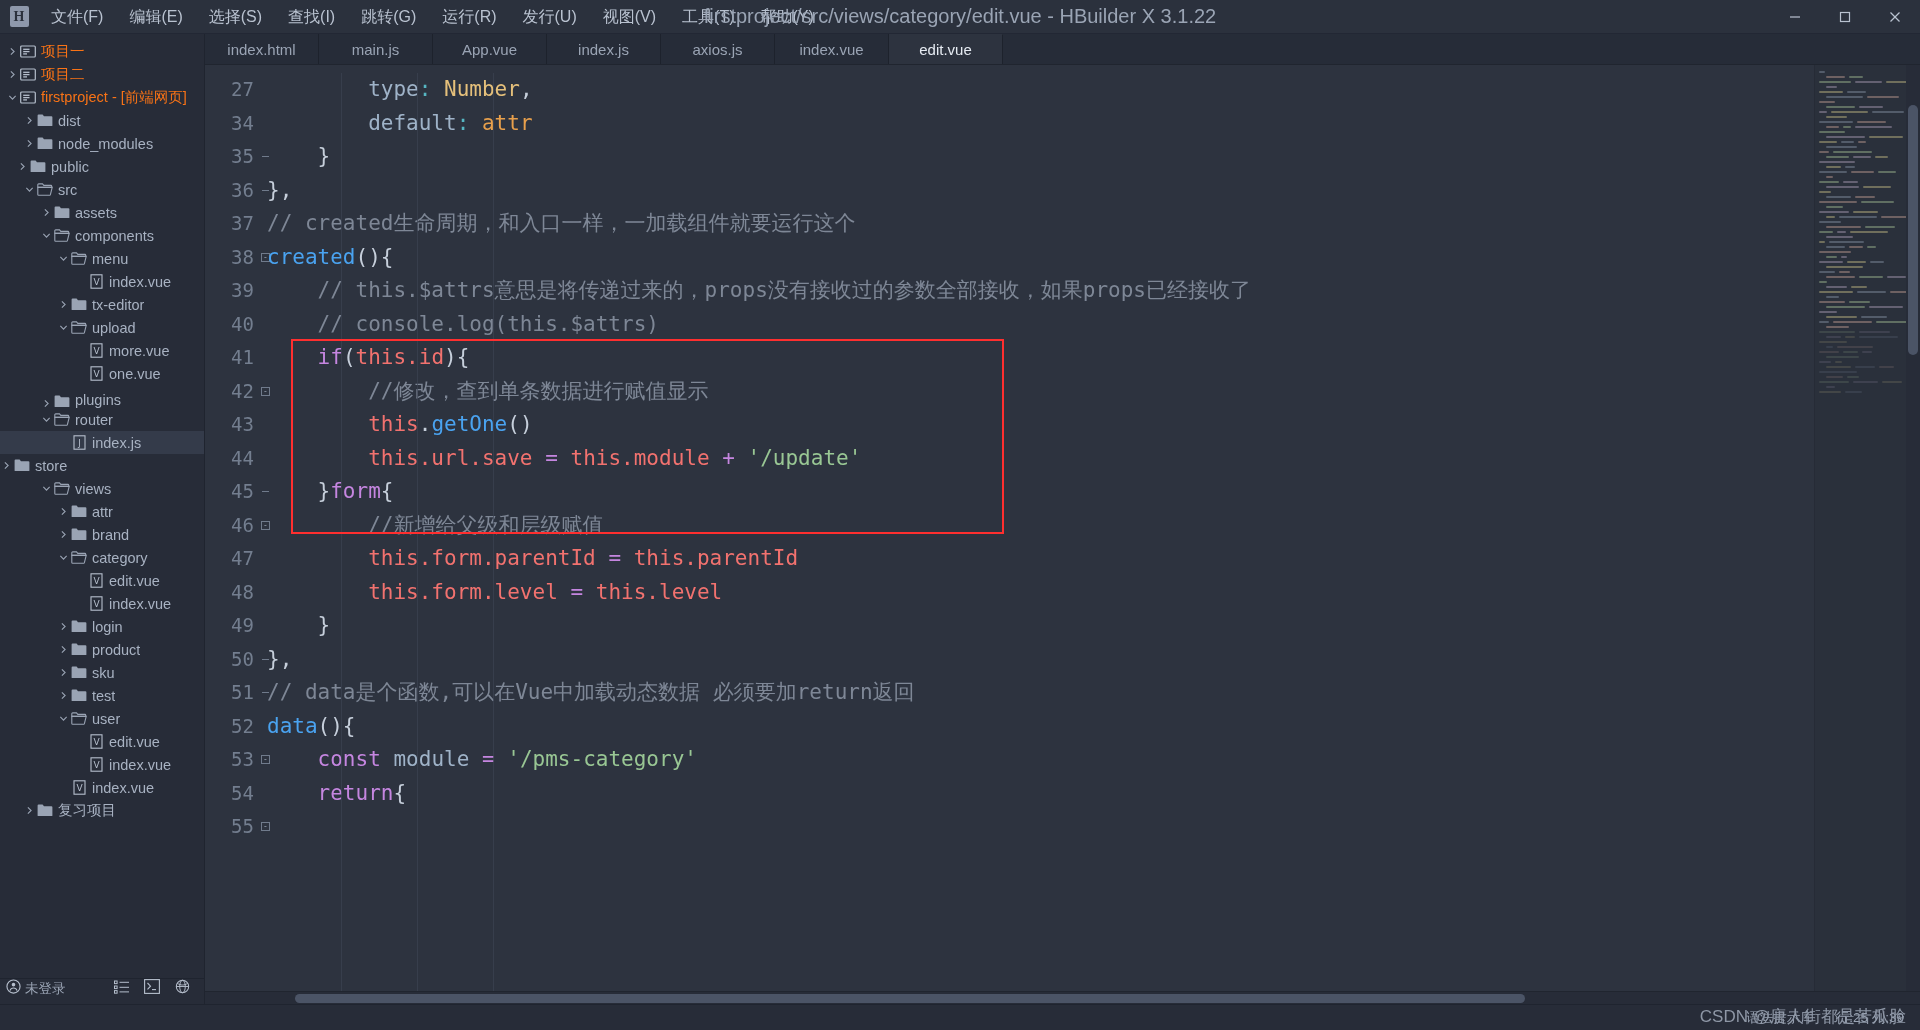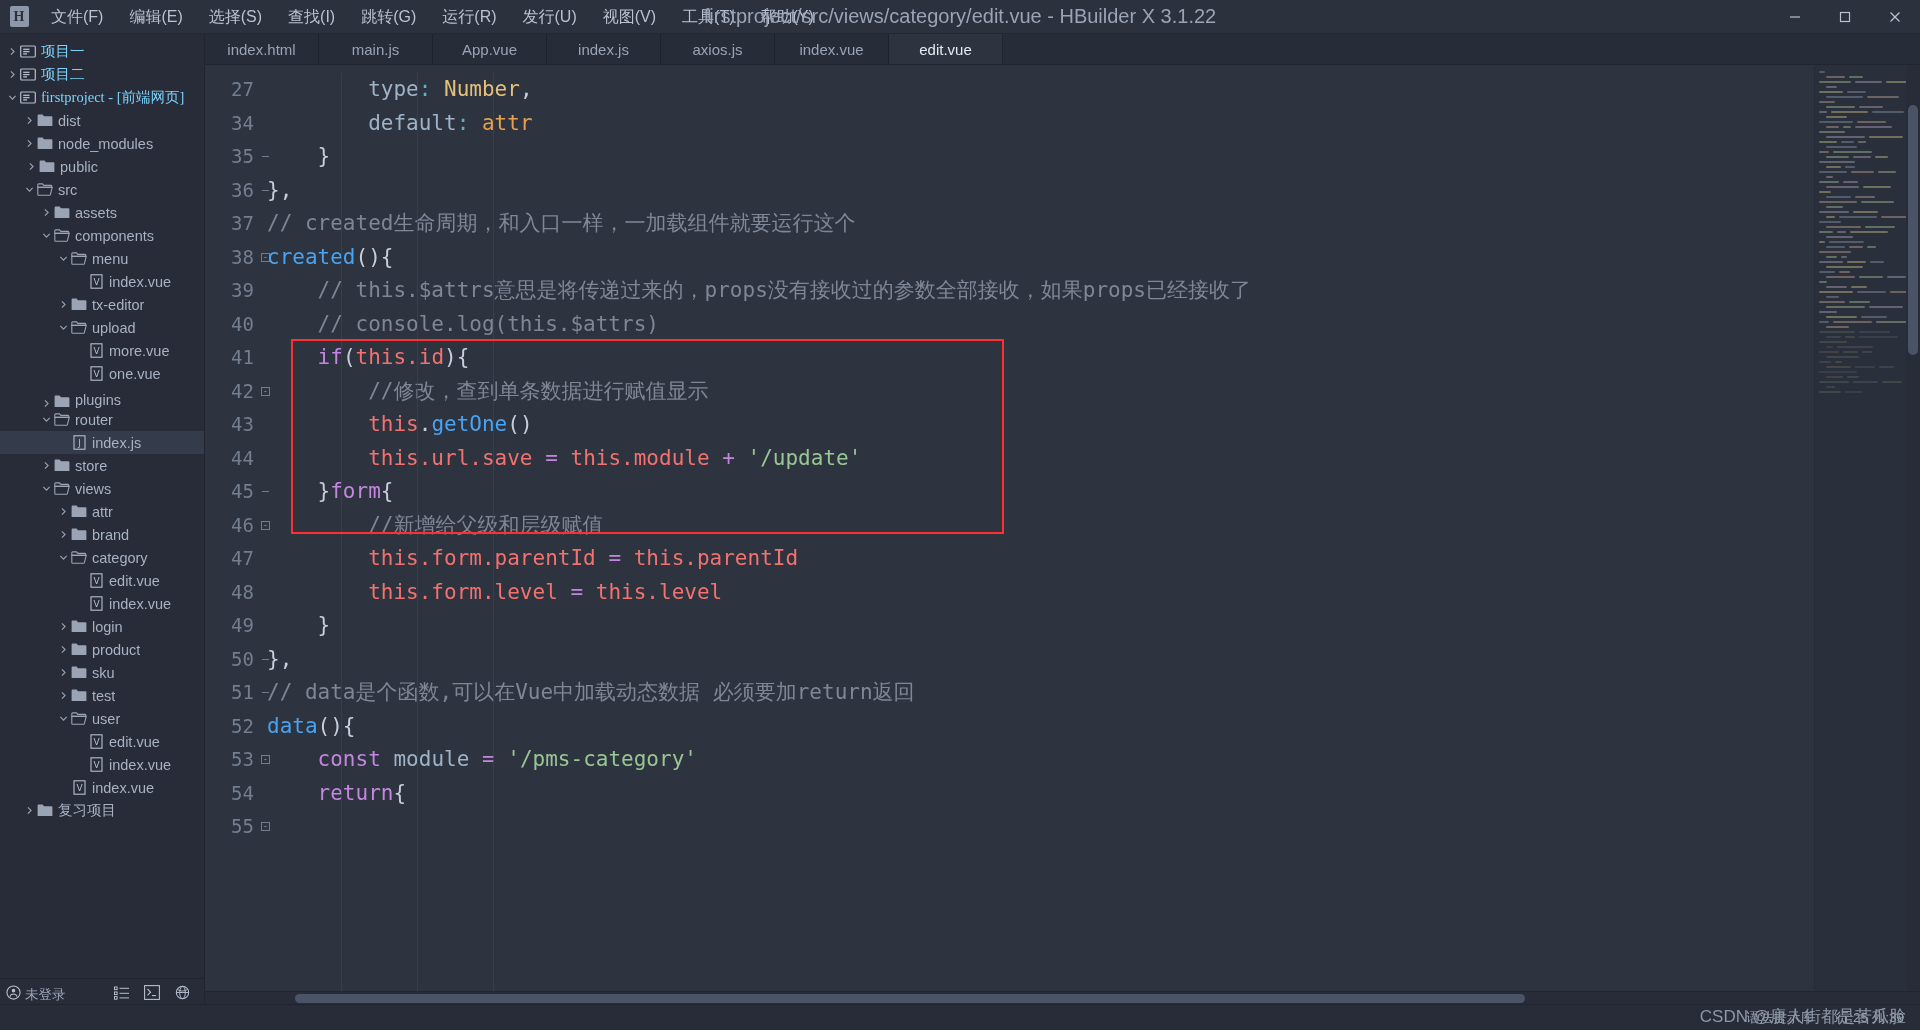--- a/index.html
+++ b/index.html
@@ -90,28 +90,28 @@
   .tree-row.selected { background: #343b4a; }
   .twisty {
     width: 13px; min-width: 13px;
     display: flex; align-items: center; justify-content: center;
     color: #9aa4b4;
     font-size: 10px;
   }
   .twisty.none { visibility: hidden; }
   .ic { width: 18px; min-width: 18px; display: flex; align-items: center; justify-content: center; margin-right: 4px; }
   .tree-label { overflow: hidden; text-overflow: clip; }
-  .tree-label.proj { color: #7dd3fc; font-family: Liberation Serif, serif; }
+  .tree-label.proj { color: #f97316; }
 
   
   .sidebar-status {
     position: absolute; left: 0; bottom: 0;
     width: 205px; height: 26px;
     background: #272c38;
-    display: flex; align-items: flex-end;
+    display: flex; align-items: flex-start;
     border-top: 1px solid #1f242f;
   }
   .login-wrap { display: flex; align-items: center; gap: 4px; margin-left: 6px; }
   .login-text { color: #9aa4b4; font-size: 13.5px; }
   .status-icons { margin-left: auto; display: flex; align-items: center; gap: 14px; margin-right: 14px; }
 
   
   .editor-pane { flex: 1; display: flex; flex-direction: column; min-width: 0; background: #2d333f; }
 
   .tabbar {
@@ -380,21 +380,21 @@
                 <polyline points="3.2,1.5 6.8,5 3.2,8.5" fill="none" stroke="#9aa4b4" stroke-width="1.2"></polyline>
               </svg>
             </span>
             <span class="ic">
               <svg width="16" height="13" viewBox="0 0 16 13">
                 <path d="M0.6 1.6a1 1 0 0 1 1-1h4l1.4 1.6h7.4a1 1 0 0 1 1 1v8.2a.6.6 0 0 1-.6.6H1.2a.6.6 0 0 1-.6-.6z" fill="#9aa4b4"></path>
               </svg>
             </span>
             <span class="tree-label">node_modules</span>
           </div>
-          <div class="tree-row" style="padding-left: 25px;">
+          <div class="tree-row" style="padding-left: 16px;">
             <span class="twisty">
               <svg width="9" height="9" viewBox="0 0 10 10">
                 <polyline points="3.2,1.5 6.8,5 3.2,8.5" fill="none" stroke="#9aa4b4" stroke-width="1.2"></polyline>
               </svg>
             </span>
             <span class="ic">
               <svg width="16" height="13" viewBox="0 0 16 13">
                 <path d="M0.6 1.6a1 1 0 0 1 1-1h4l1.4 1.6h7.4a1 1 0 0 1 1 1v8.2a.6.6 0 0 1-.6.6H1.2a.6.6 0 0 1-.6-.6z" fill="#9aa4b4"></path>
               </svg>
             </span>
@@ -542,21 +542,21 @@
           <div class="tree-row selected" style="padding-left: 57px;">
             <span class="twisty none"></span>
             <span class="ic">
               <svg width="13" height="15" viewBox="0 0 13 15">
                 <rect x="1" y="0.8" width="11" height="13.4" fill="none" stroke="#b6bfcd" stroke-width="1.1"></rect>
                 <text x="6.5" y="10.6" font-size="8.5" fill="#b6bfcd" text-anchor="middle" font-family="DejaVu Sans, sans-serif">J</text>
               </svg>
             </span>
             <span class="tree-label">index.js</span>
           </div>
-          <div class="tree-row" style="padding-left: 40px;">
+          <div class="tree-row" style="">
             <span class="twisty">
               <svg width="9" height="9" viewBox="0 0 10 10">
                 <polyline points="3.2,1.5 6.8,5 3.2,8.5" fill="none" stroke="#9aa4b4" stroke-width="1.2"></polyline>
               </svg>
             </span>
             <span class="ic">
               <svg width="16" height="13" viewBox="0 0 16 13">
                 <path d="M0.6 1.6a1 1 0 0 1 1-1h4l1.4 1.6h7.4a1 1 0 0 1 1 1v8.2a.6.6 0 0 1-.6.6H1.2a.6.6 0 0 1-.6-.6z" fill="#9aa4b4"></path>
               </svg>
             </span>

